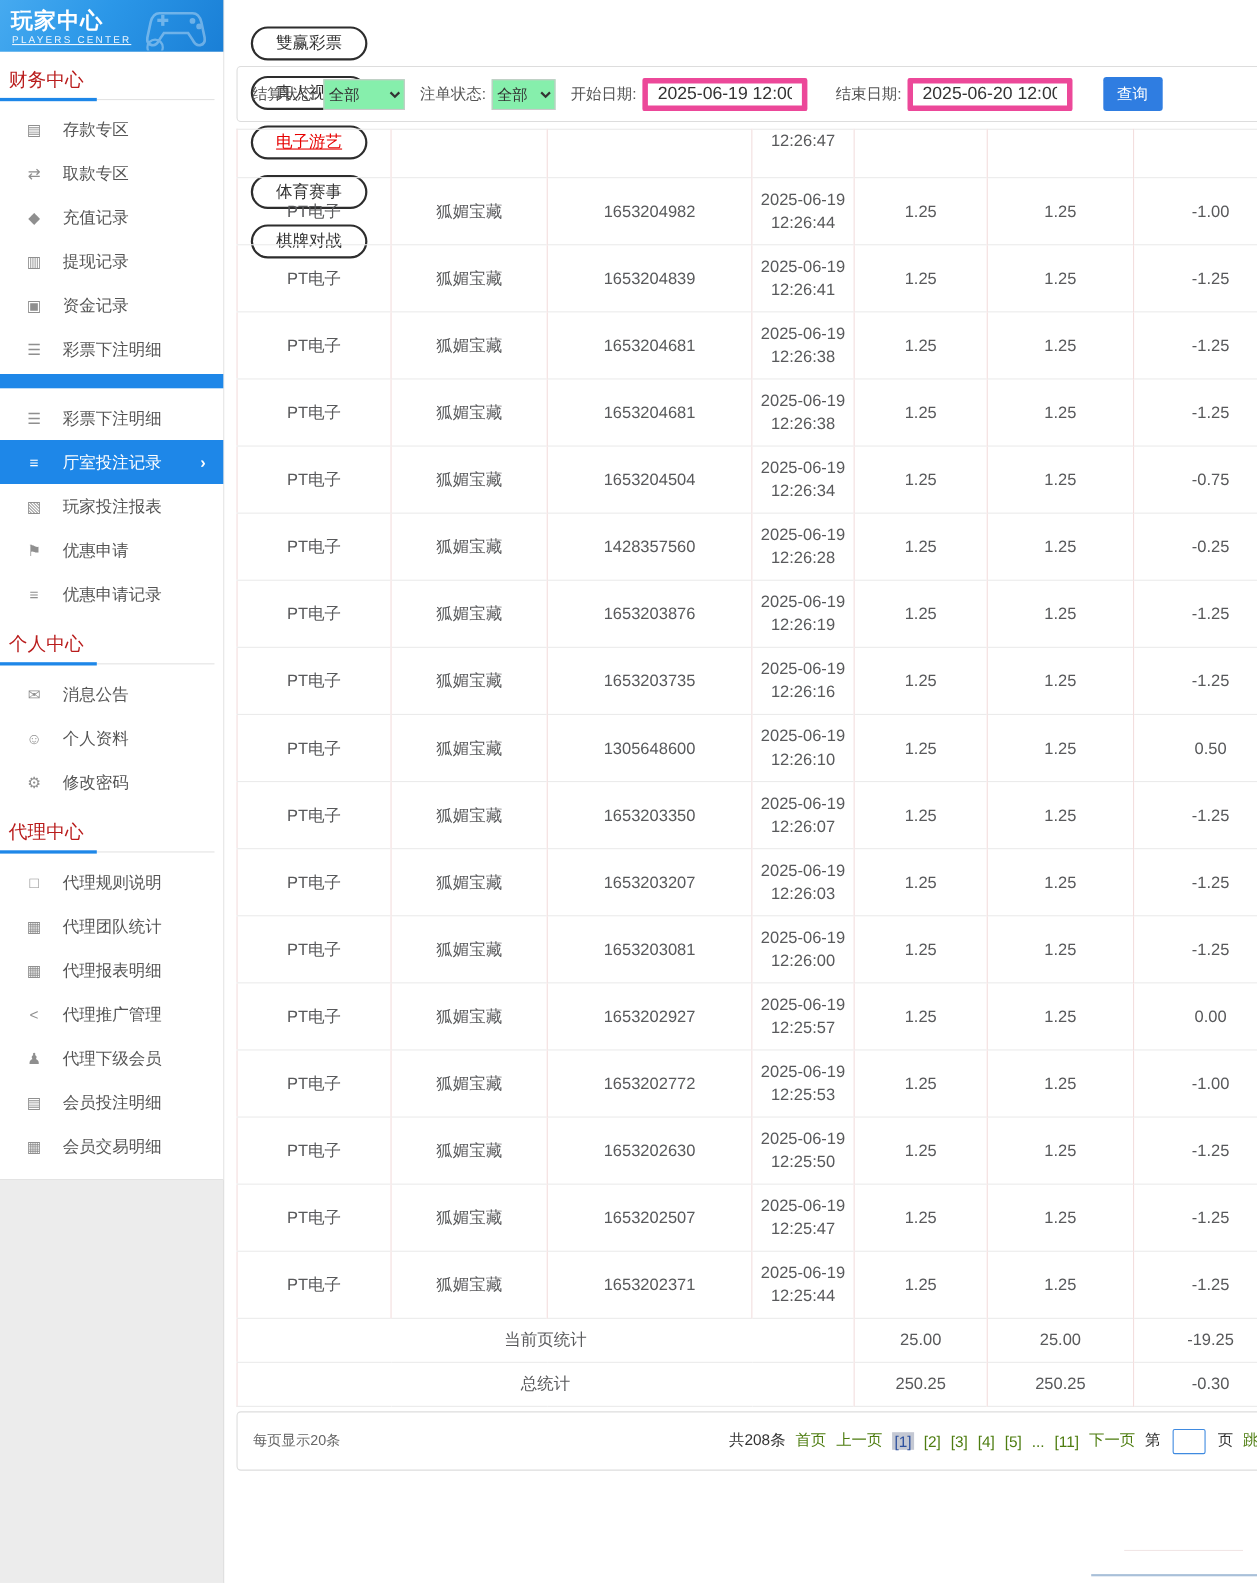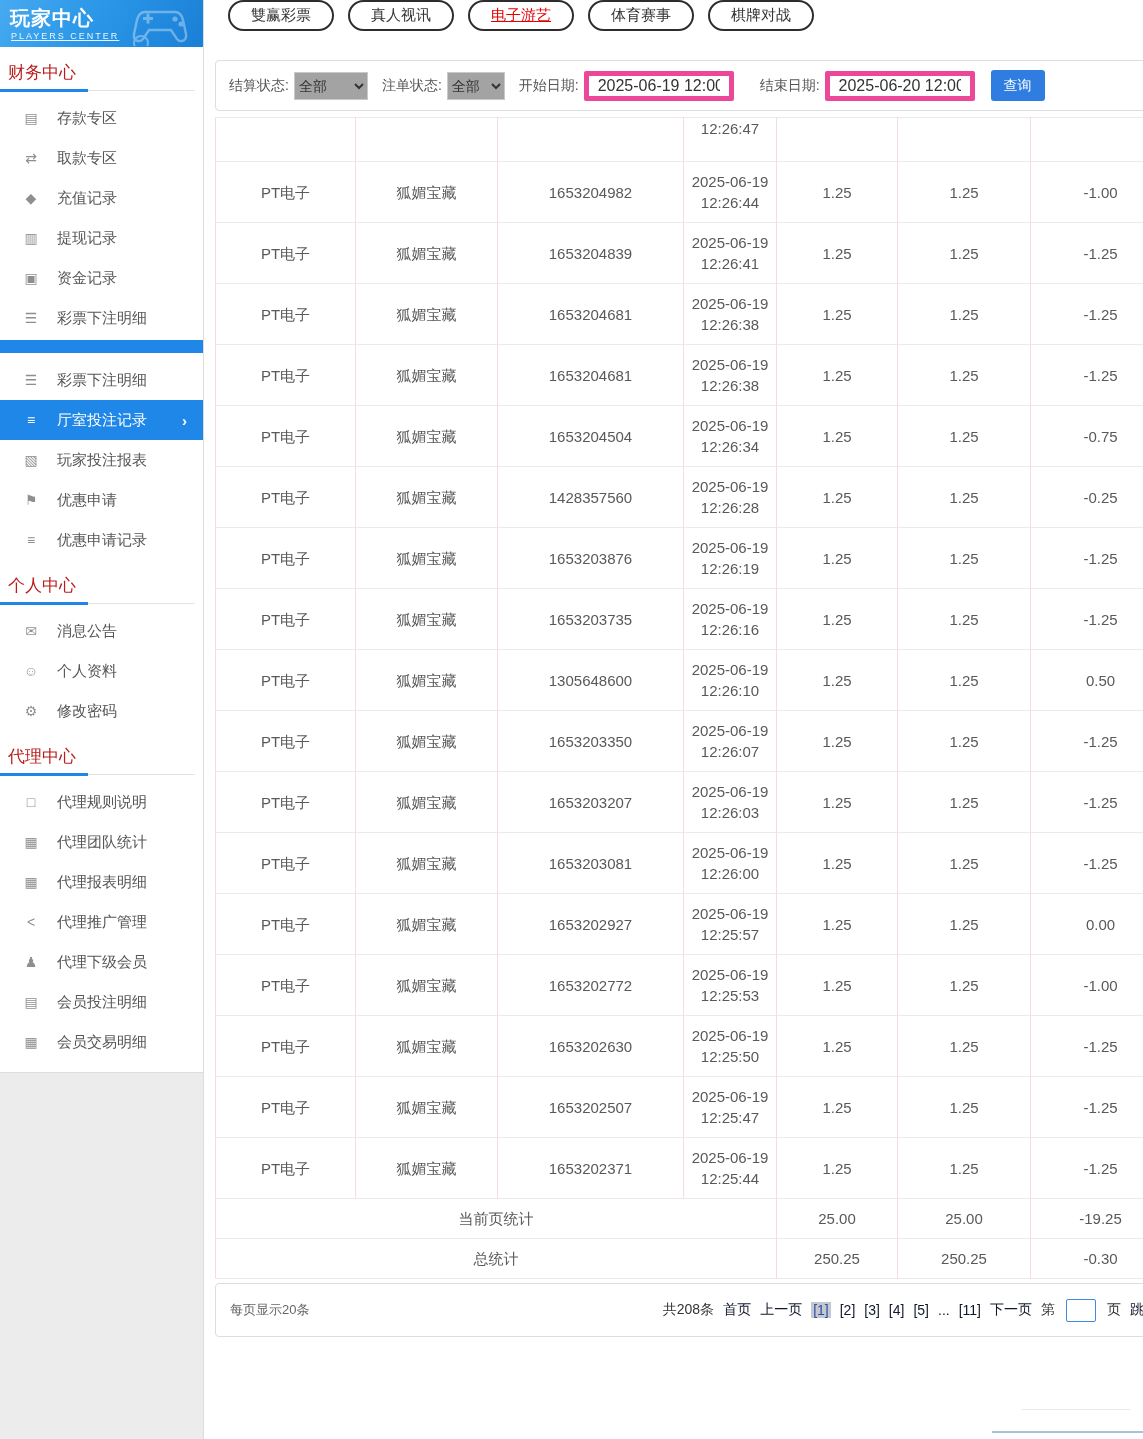--- a/index.html
+++ b/index.html
@@ -22,50 +22,50 @@
   .m-icon{width:18px;margin-left:22px;color:#8f8f8f;font-size:14px;text-align:center;flex:none;}
   .m-label{margin-left:17px;font-size:15px;color:#555;}
   .m-item.active{background:#1e87e8;}
   .m-item.active .m-icon,.m-item.active .m-label{color:#fff;}
   .m-arrow{margin-left:auto;margin-right:16px;color:#fff;font-size:15px;font-weight:bold;}
   .m-strip{height:13px;background:#1e87e8;margin:2px 0 7px 0;}
 
   
   #main{position:absolute;left:204px;top:0;width:939px;height:1439px;background:#fff;overflow:hidden;}
 
-  #tabs{position:absolute;left:24px;top:0;display:flex;gap:14px;}
+  #tabs{position:absolute;left:24px;top:24px;display:flex;gap:14px;flex-direction:column;}
   .tab{border:2px solid #2d2d2d;border-radius:17px;height:31px;padding:0 21px;
     display:flex;align-items:center;font-size:15px;color:#333;background:#fff;cursor:pointer;white-space:nowrap;}
   .tab.active{color:#e60000;text-decoration:underline;}
 
   #filterbox{position:absolute;left:11px;top:60px;width:958px;height:51px;
     border:1px solid #ddd;border-radius:4px;display:flex;align-items:center;padding:0 13px;}
   .flt-label{font-size:14px;color:#555;white-space:nowrap;margin-right:5px;}
   .flt-label + .flt-label, .flt-sep{margin-left:10px;}
-  select.flt{height:28px;border:1px solid #c9c9c9;background:#a3a3a3;font-size:14px;color:#333;margin-right:4px;}
+  select.flt{height:28px;border:1px solid #c9c9c9;background:#86efac;font-size:14px;color:#333;margin-right:4px;}
   input.flt-date{height:30px;width:150px;border:5px solid #ec4899;border-radius:2px;
     font-size:16px;color:#333;padding:0 9px;margin-right:16px;}
-  #search-btn{height:31px;padding:0 13px;background:#2f7de1;color:#fff;
+  #search-btn{margin-left:12px;height:31px;padding:0 13px;background:#2f7de1;color:#fff;
     font-size:14px;border:none;border-radius:3px;cursor:pointer;}
 
   #bet-table{position:absolute;left:11px;top:117px;width:955px;border-collapse:collapse;table-layout:fixed;
     border-top:1px solid #eaeaea;border-left:1px solid #f3dede;border-bottom:1px solid #eaeaea;}
   #bet-table td{border-right:1px solid #f3dede;border-top:1px solid #ebebeb;
     text-align:center;color:#58595b;font-size:15px;line-height:21px;padding:0;overflow:hidden;}
   #bet-table tr.partial td{height:36px;border-top:none;vertical-align:bottom;padding-bottom:22px;}
   #bet-table tr.data td{height:61px;vertical-align:middle;}
   #bet-table tr.summary td{height:40px;vertical-align:middle;}
 
   #pagebox{position:absolute;left:11px;top:1283px;width:958px;height:54px;
     border:1px solid #ddd;border-radius:4px;display:flex;align-items:center;
     justify-content:space-between;padding:0 14px;}
   #per-page{font-size:13px;color:#666;white-space:nowrap;}
   #pager{display:flex;align-items:center;gap:9px;font-size:14px;white-space:nowrap;}
   #pager .pg-total,#pager .pg-txt{color:#333;}
-  #pager a.pg-link{color:#0f172a;text-decoration:none;cursor:pointer;}
+  #pager a.pg-link{color:#4d7c0f;text-decoration:none;cursor:pointer;}
   #pager a.pg-link.active{background:#c4c8d3;color:#2c4f9e;padding:0 2px;}
   #jump-input{width:30px;height:23px;border:1px solid #3f8ae0;border-radius:2px;margin:0 2px;}
 
   #widget-line-strong{position:absolute;left:992px;top:1431px;width:151px;height:3px;
     border-top:2px solid #a9c0d9;}
   #widget-line-faint{position:absolute;left:1022px;top:1409px;width:108px;height:1px;background:#f1e6e6;}
 </style>
 </head>
 <body>
 

